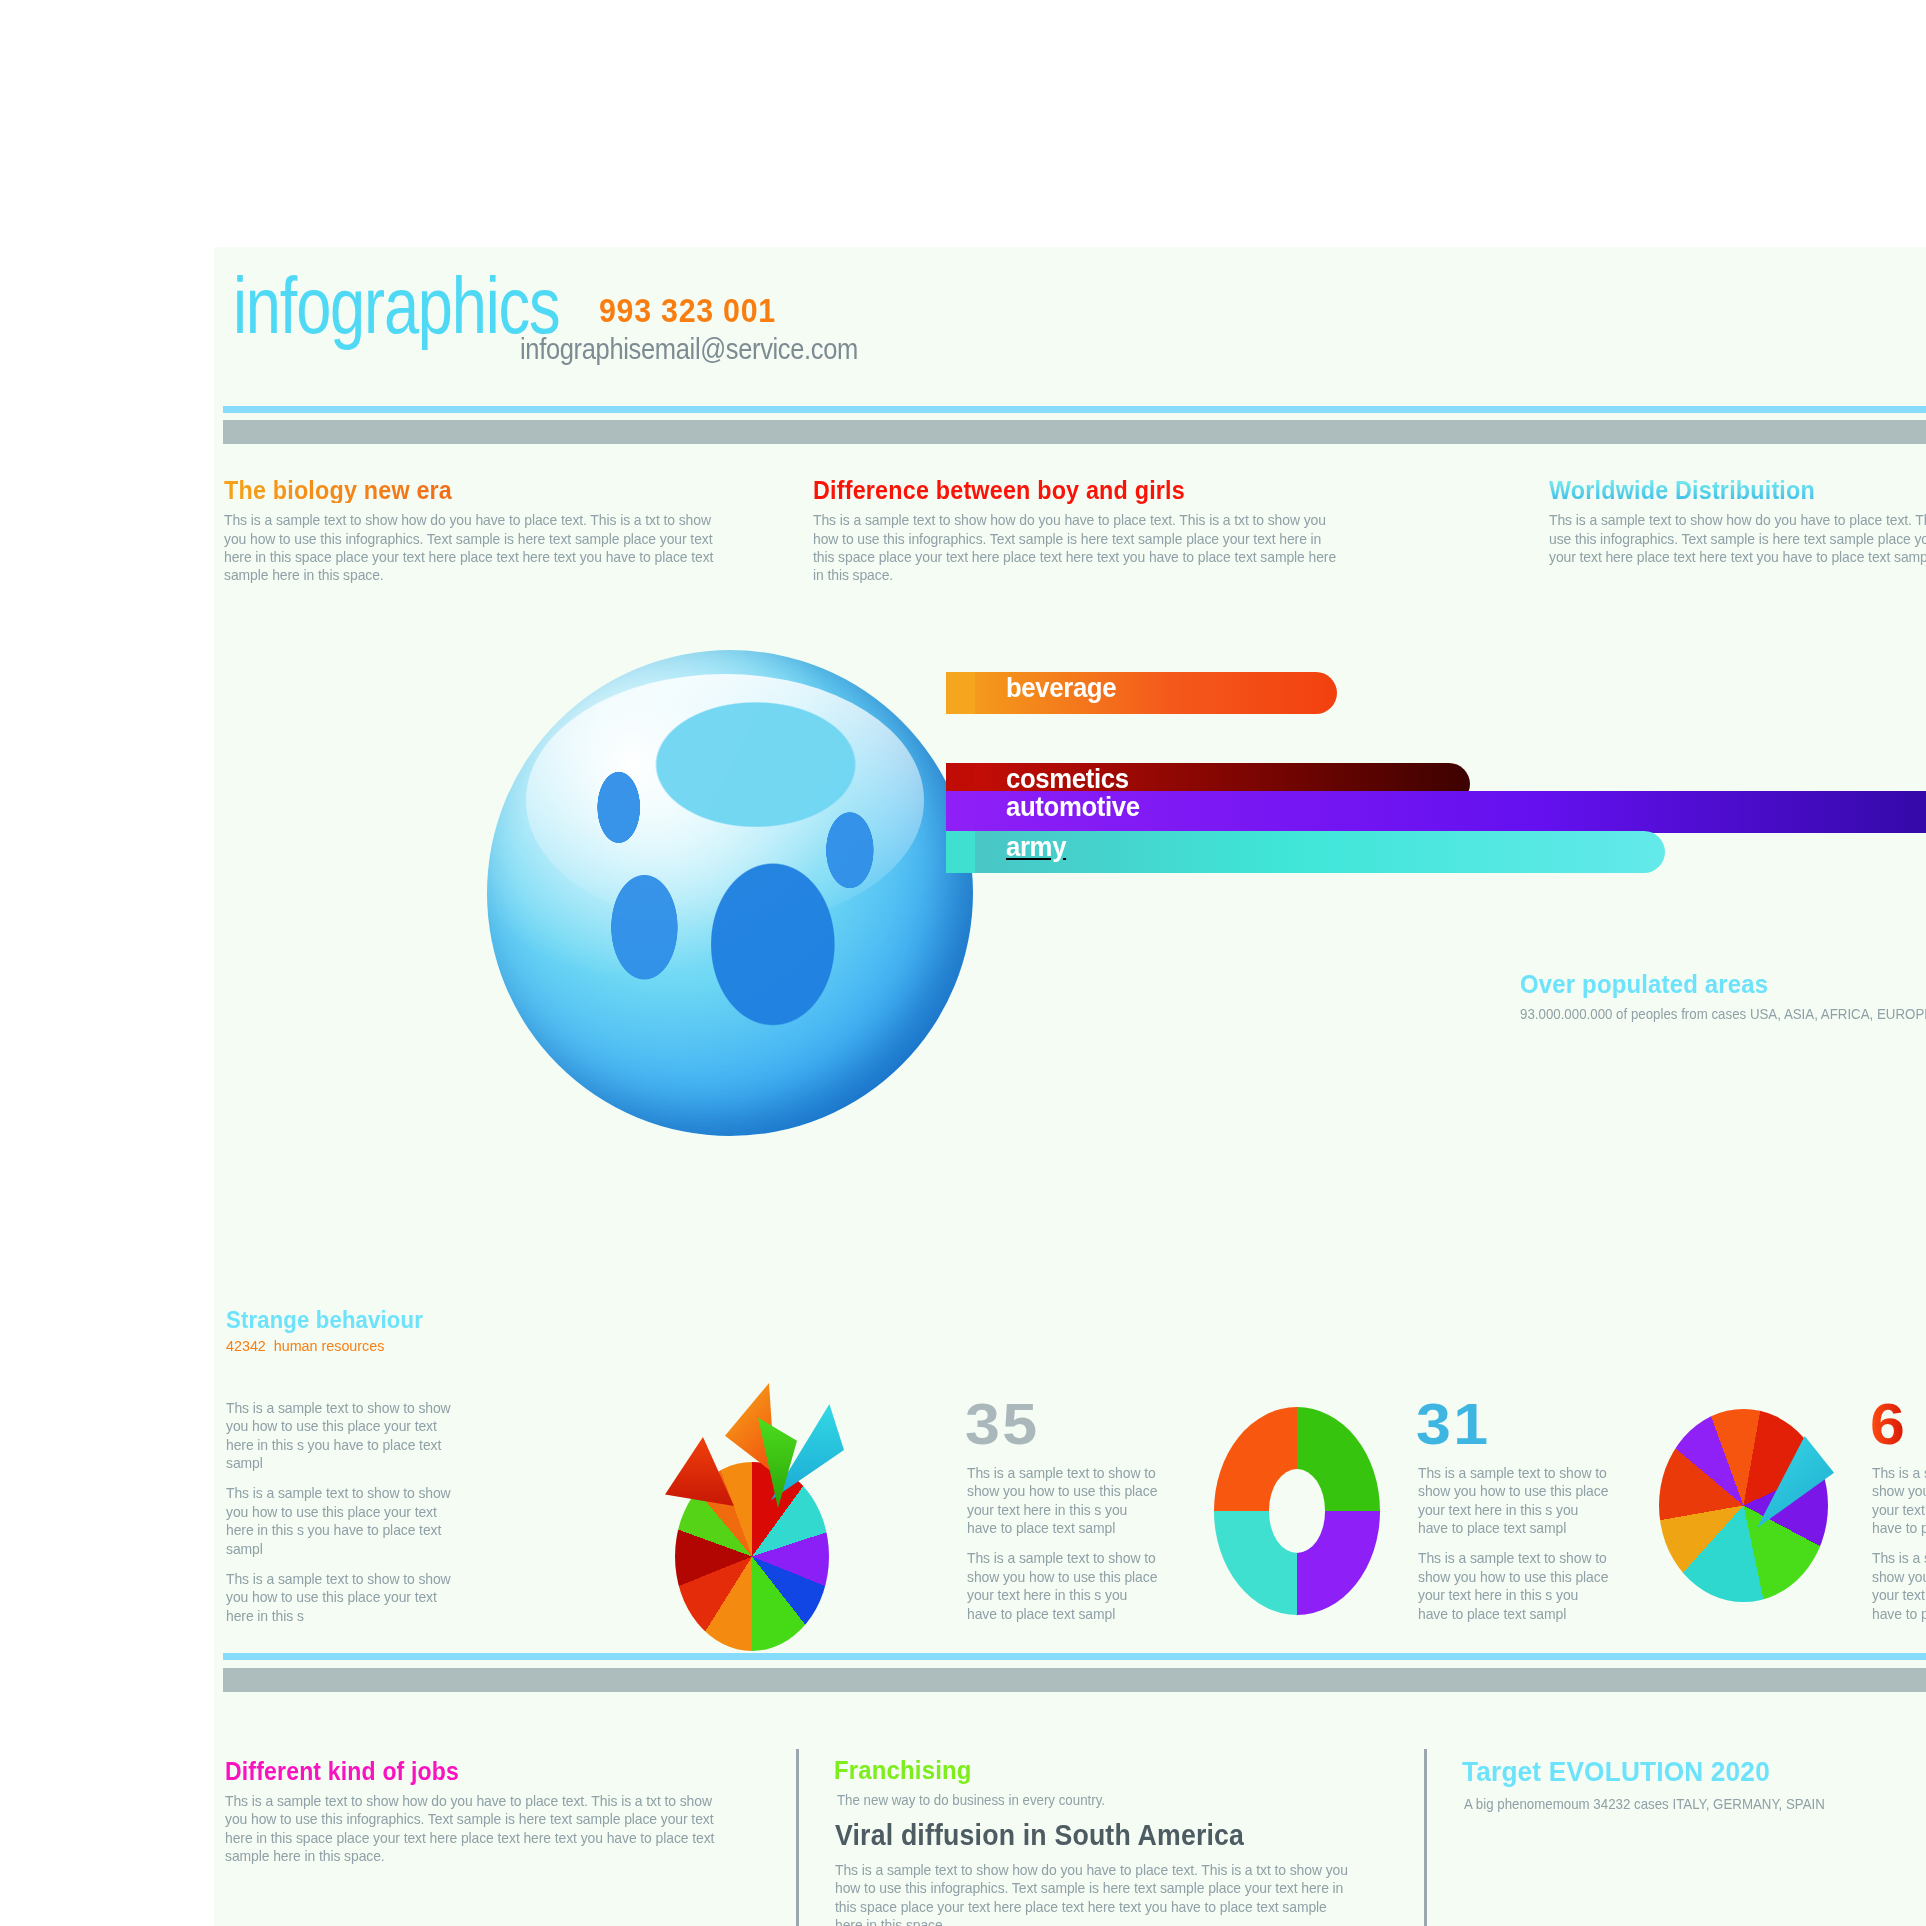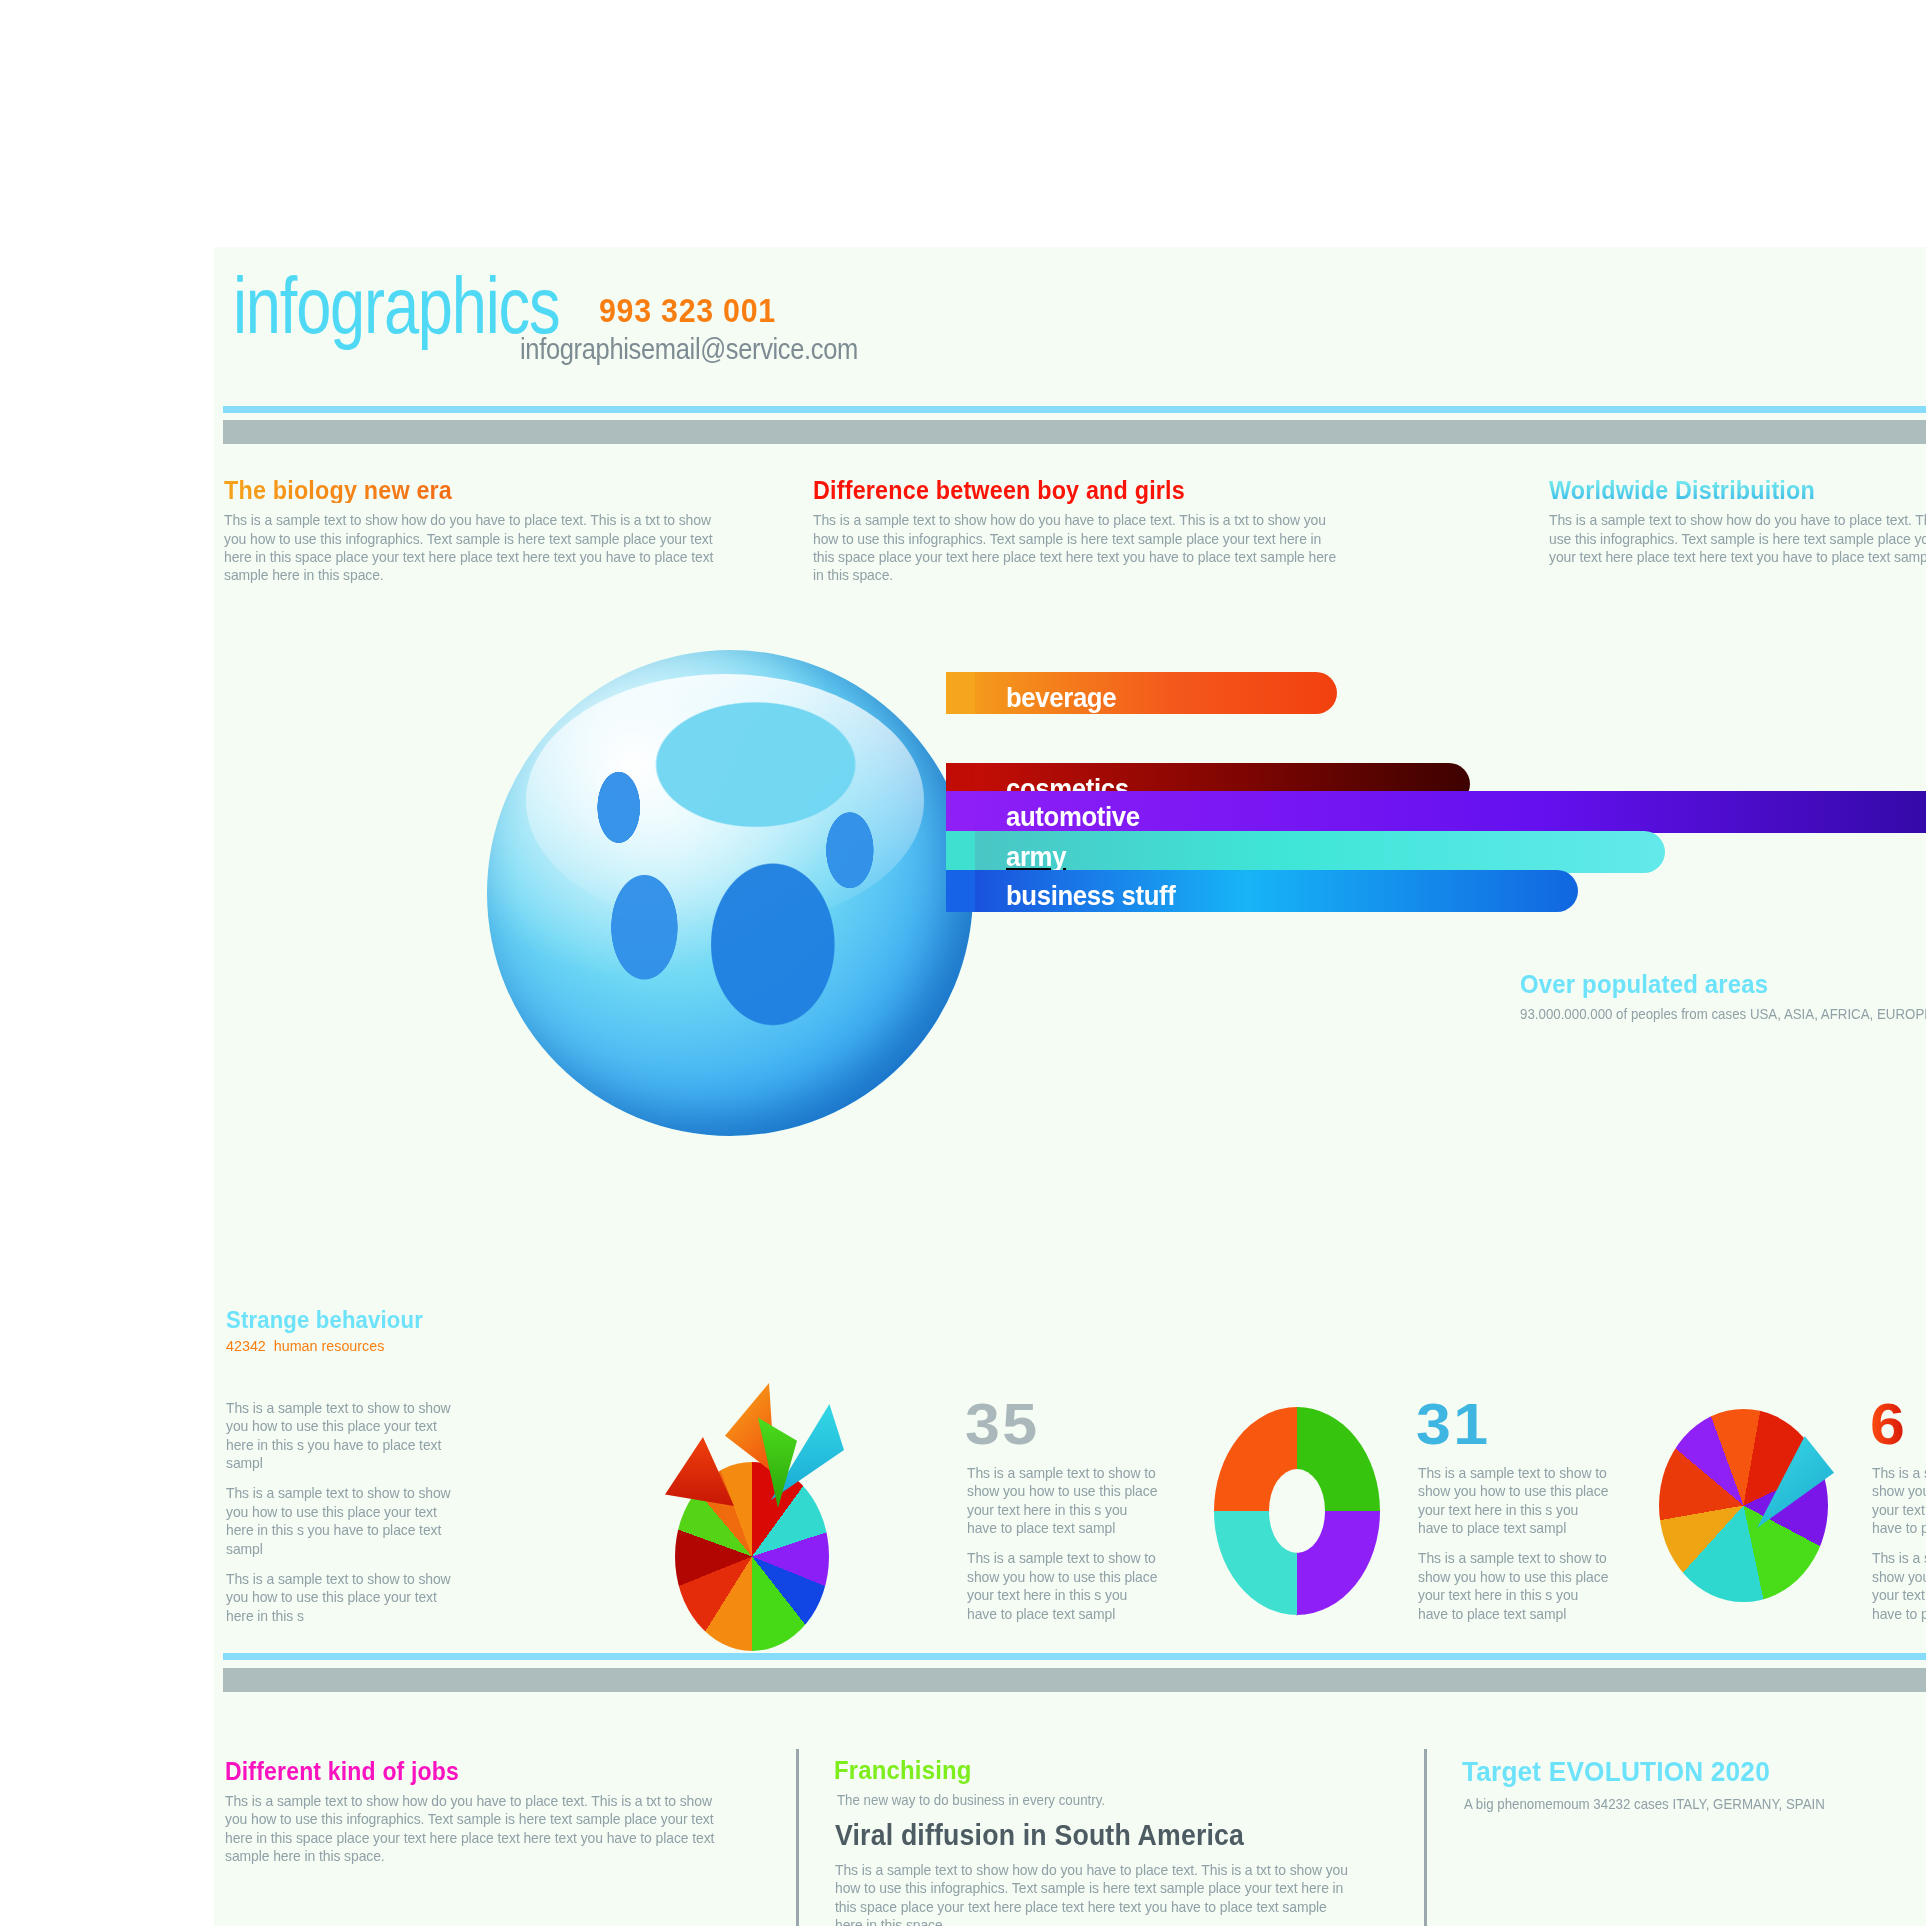--- a/index.html
+++ b/index.html
@@ -35,21 +35,21 @@
   .h-darkgray{color:#4d5b63;}
 
   .body-txt{font-size:15px;line-height:1.23;color:#8fa0a7;letter-spacing:-0.1px;
             transform:scaleX(.93);transform-origin:left top;}
   .body-txt p{margin:0 0 11.6px 0;}
   .small-note{font-size:14.3px;color:#8fa0a7;transform:scaleX(.93);transform-origin:left top;}
   .sub-orange{font-size:15.4px;color:#f97e12;font-weight:400;transform:scaleX(.93);transform-origin:left top;}
 
   
   .bar{position:absolute;height:42px;border-radius:0 21px 21px 0;
-       display:flex;align-items:flex-end;}
+       display:flex;align-items:flex-start;}
   .bar span{color:#ffffff;font-weight:700;font-size:28px;margin-left:31px;letter-spacing:-0.4px;
             transform:scaleX(.92);transform-origin:left center;white-space:nowrap;}
   .bar-tick{position:absolute;width:28.5px;height:42px;left:-28.5px;top:0;}
   .whiteline{position:absolute;background:#f5fcf3;width:3.9px;}
 
   .globe{position:absolute;border-radius:50%;
     background:
       radial-gradient(circle at 30% 24%, #ffffff 0%, rgba(255,255,255,.55) 16%, rgba(255,255,255,0) 42%),
       radial-gradient(circle at 38% 34%, #b9f0fb 0%, #6fd8f4 38%, #2196f3 82%, #0b63d6 100%);
     box-shadow:inset -23px -19px 46px rgba(0,40,120,.35);}
@@ -119,24 +119,20 @@
         <div class="bar-tick" style="background:#c10c06;"></div>
         <span>cosmetics</span>
       </div>
       <div class="bar" style="left:28.5px;top:119px;width:1028px;background:linear-gradient(90deg,#8d1ef7,#6410ef 55%,#2b089b);">
         <div class="bar-tick" style="background:#8e1ff6;"></div>
         <span>automotive</span>
       </div>
       <div class="bar" style="left:28.5px;top:159px;width:690px;background:linear-gradient(90deg,#49c6c5,#3fe6d8 45%,#63e9ea 100%);text-decoration:underline;">
         <div class="bar-tick" style="background:#3fe0d0;"></div>
         <span>army</span>
-      </div>
-      <div class="bar" style="left:28.5px;top:198px;width:603px;background:linear-gradient(90deg,#1a52dd,#17b4f7 45%,#1166e0 100%);">
-        <div class="bar-tick" style="background:#1663e8;"></div>
-        <span>business stuff</span>
       </div>
     </div>
 
     <div class="abs h-sec h-cyan" style="left:1306px;top:724px;font-size:26px;">Over populated areas</div>
     <div class="abs small-note" style="left:1306px;top:759px;">93.000.000.000 of peoples from cases USA, ASIA, AFRICA, EUROPE</div>
 
     <div class="abs h-sec h-cyan" style="left:11.6px;top:1061px;font-size:24px;">Strange behaviour</div>
     <div class="abs sub-orange" style="left:12.3px;top:1090px;">
       <span>42342</span>&nbsp;&nbsp;<span>human resources</span>
     </div>

